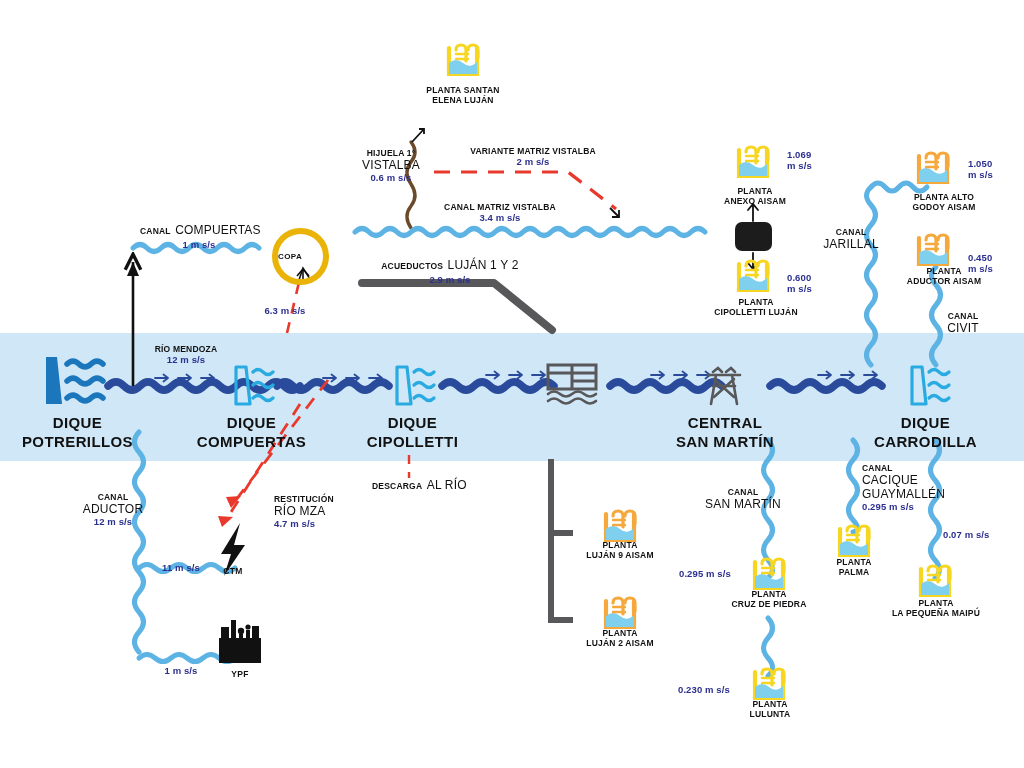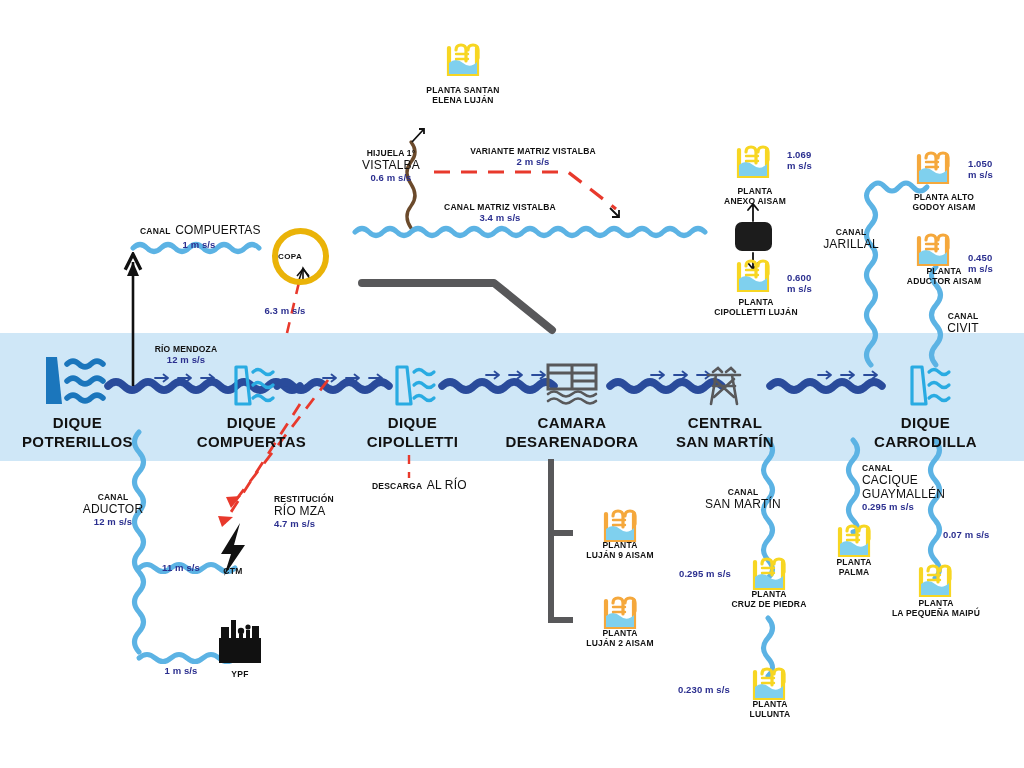--- a/index.html
+++ b/index.html
@@ -306,20 +306,24 @@
 
   <div class="lbl" style="left:274px; top:494px; width:100px;">
     <div class="t1">RESTITUCIÓN</div>
     <div class="t2">RÍO MZA</div>
     <div class="val">4.7 m s/s</div>
   </div>
 
   <div class="small-name" style="left:208px; top:566px; width:50px;">CTM</div>
   <div class="small-name" style="left:215px; top:669px; width:50px;">YPF</div>
 
+  <div class="lbl center" style="left:360px; top:255px; width:180px;">
+    <div><span class="t1">ACUEDUCTOS</span> <span class="t2">LUJÁN 1 Y 2</span></div>
+    <div class="val">2.9 m s/s</div>
+  </div>
 
   <div class="lbl center" style="left:355px; top:148px; width:72px;">
     <div class="t1">HIJUELA 1°</div>
     <div class="t2">VISTALBA</div>
     <div class="val">0.6 m s/s</div>
   </div>
 
   <div class="lbl center" style="left:448px; top:146px; width:170px;">
     <div class="t1">VARIANTE MATRIZ VISTALBA</div>
     <div class="val">2 m s/s</div>
@@ -374,24 +378,20 @@
     <span class="n2">POTRERILLOS</span>
   </div>
   <div class="node-name" style="left:184px; top:414px; width:135px;">
     <span class="n1">DIQUE</span>
     <span class="n2">COMPUERTAS</span>
   </div>
   <div class="node-name" style="left:345px; top:414px; width:135px;">
     <span class="n1">DIQUE</span>
     <span class="n2">CIPOLLETTI</span>
   </div>
-  <div class="node-name" style="left:498px; top:414px; width:148px;">
-    <span class="n1">CAMARA</span>
-    <span class="n2">DESARENADORA</span>
-  </div>
   <div class="node-name" style="left:659px; top:414px; width:132px;">
     <span class="n1">CENTRAL</span>
     <span class="n2">SAN MARTÍN</span>
   </div>
   <div class="node-name" style="left:858px; top:414px; width:135px;">
     <span class="n1">DIQUE</span>
     <span class="n2">CARRODILLA</span>
   </div>
 
   <div class="ico" style="left:443px; top:42px;">

